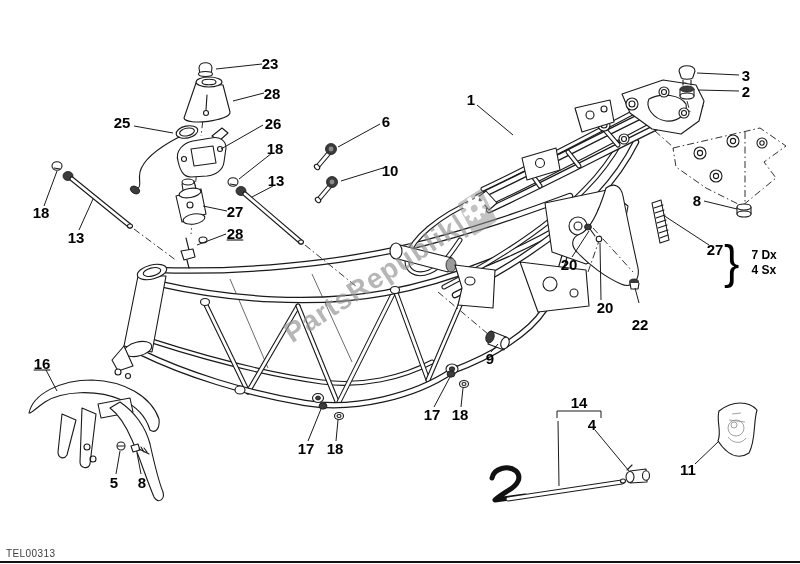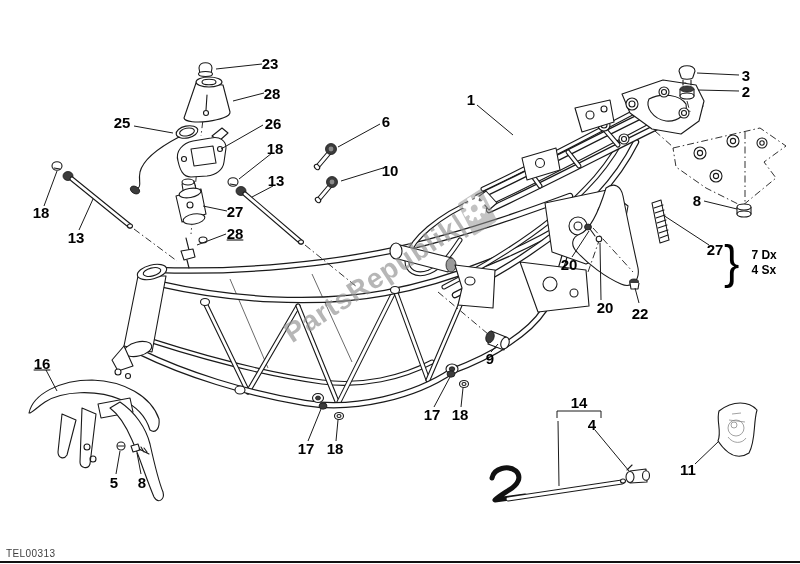--- a/index.html
+++ b/index.html
@@ -425,21 +425,21 @@
       <div class="callout" style="left: 42px; top: 363px; text-decoration: underline;">16</div>
       <div class="callout" style="left: 306px; top: 448px;">17</div>
       <div class="callout" style="left: 432px; top: 414px;">17</div>
       <div class="callout" style="left: 41px; top: 212px;">18</div>
       <div class="callout" style="left: 275px; top: 148px;">18</div>
       <div class="callout" style="left: 335px; top: 448px;">18</div>
       <div class="callout" style="left: 460px; top: 414px;">18</div>
       <div class="callout" style="left: 569px; top: 264px;">20</div>
       <div class="callout" style="left: 605px; top: 307px;">20</div>
       <div class="callout" style="left: 715px; top: 249px;">27</div>
-      <div class="callout" style="left: 640px; top: 313px;">22</div>
+      <div class="callout" style="left: 640px; top: 324px;">22</div>
       <div class="callout" style="left: 270px; top: 63px;">23</div>
       <div class="callout" style="left: 272px; top: 93px;">28</div>
       <div class="callout" style="left: 122px; top: 122px;">25</div>
       <div class="callout" style="left: 273px; top: 123px;">26</div>
       <div class="callout" style="left: 235px; top: 211px;">27</div>
       <div class="callout" style="left: 235px; top: 233px; text-decoration: underline;">28</div>
     </div>
 
 <div class="variant" id="variant-group" style="left: 724px; top: 242px;">
   <span class="brace">}</span>

